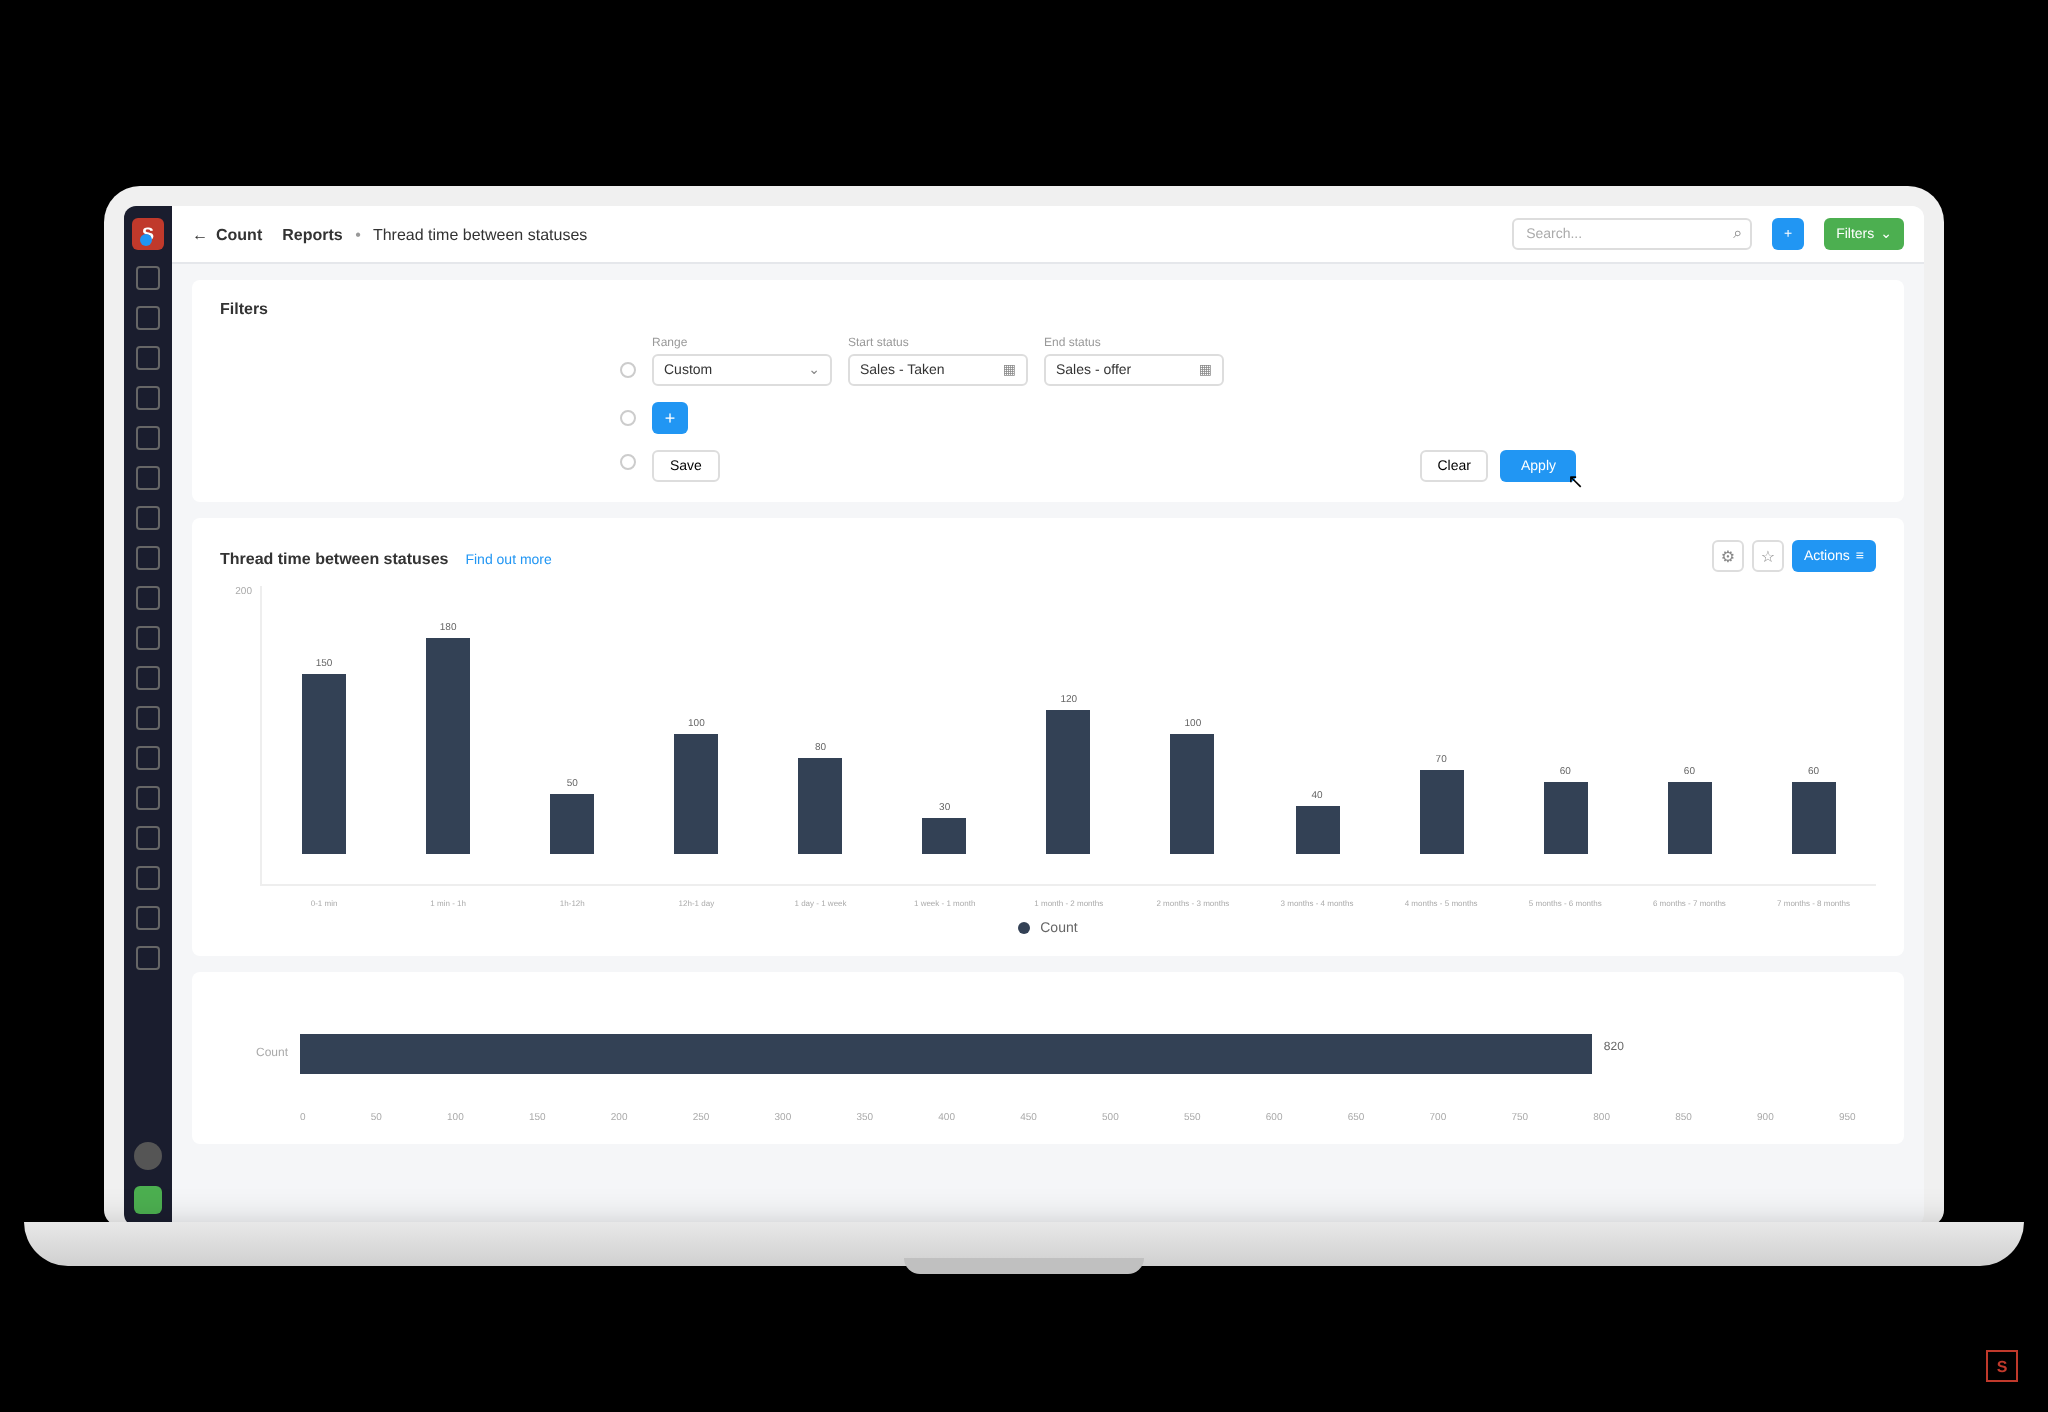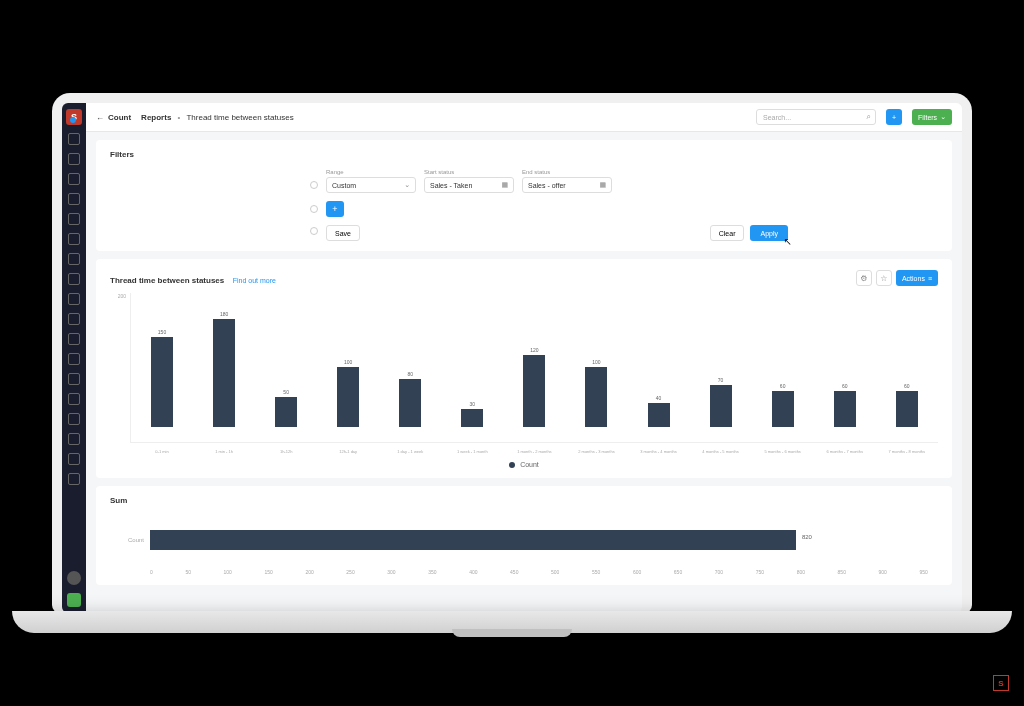--- a/index.html
+++ b/index.html
@@ -252,21 +252,20 @@
                 </div>
               </div>
           </div>
           <div class="legend">
             <span class="legend-dot"></span>
             <span>Count</span>
           </div>
         </div>
 
         <div class="panel">
-          <div class="panel-title">Sum</div>
           <div class="sum-area">
             <div class="sum-label">Count</div>
             <div class="sum-bar-track">
               <div class="sum-bar"></div>
               <div class="sum-val">820</div>
             </div>
           </div>
           <div class="sum-xaxis" id="sum-xaxis">
               <span>0</span>
               <span>50</span>

